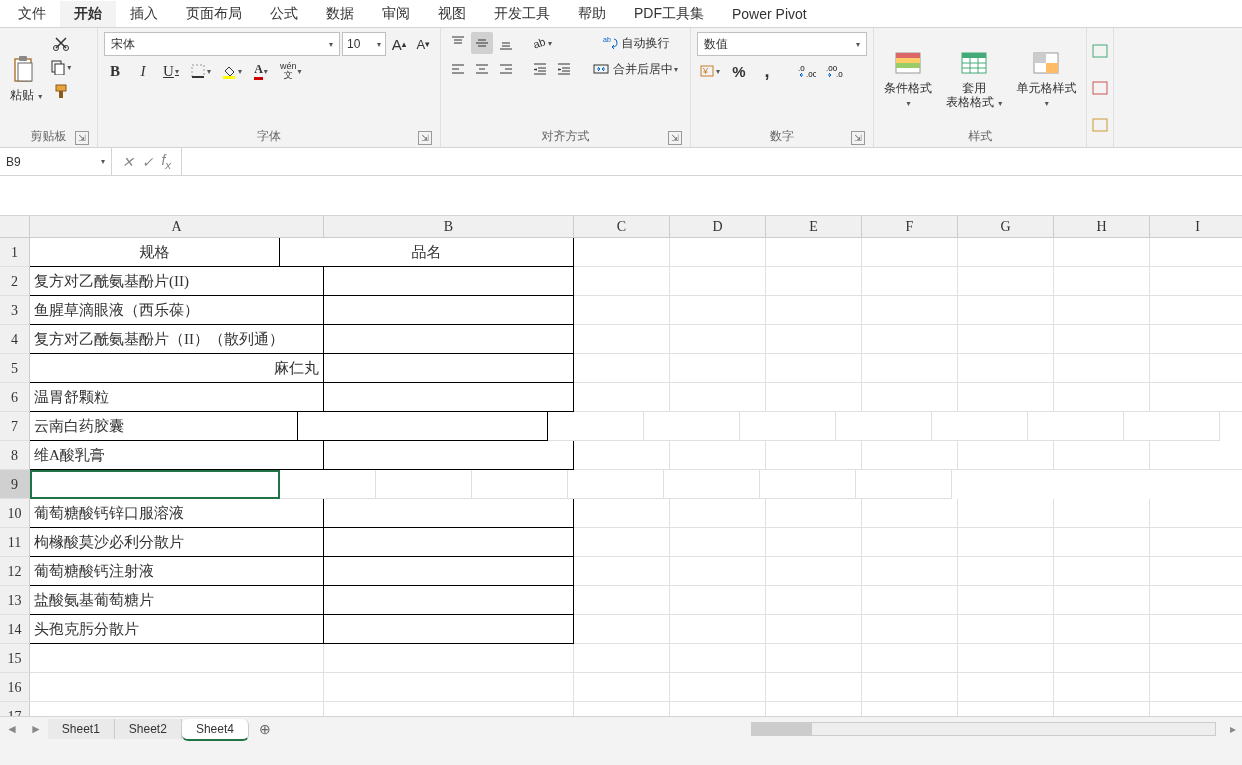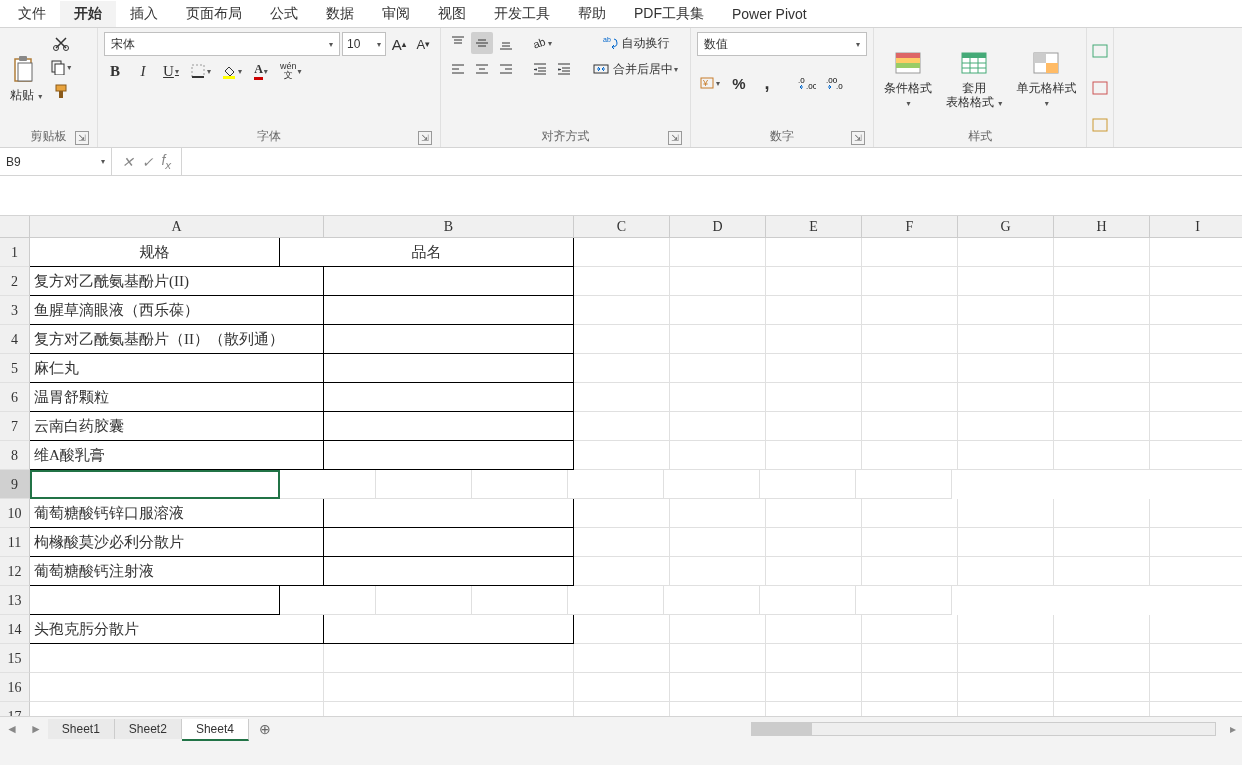--- a/index.html
+++ b/index.html
@@ -27,21 +27,21 @@
 .clipboard-side { display: flex; flex-direction: column; gap: 2px; margin-left: 2px; }
 
 .font-rows { display: flex; flex-direction: column; gap: 4px; width: 330px; }
 .font-row { display: flex; align-items: center; gap: 2px; }
 .font-name { flex: 1; border: 1px solid #c0c0c0; background: #fff; height: 24px; padding: 0 6px; display: flex; align-items: center; justify-content: space-between; }
 .font-size { width: 44px; border: 1px solid #c0c0c0; background: #fff; height: 24px; padding: 0 4px; display: flex; align-items: center; justify-content: space-between; }
 
 .align-rows { display: flex; flex-direction: column; gap: 4px; }
 .align-row { display: flex; gap: 2px; }
 
-.num-rows { display: flex; flex-direction: column; gap: 16px; width: 170px; }
+.num-rows { display: flex; flex-direction: column; gap: 4px; width: 170px; }
 .num-format { border: 1px solid #c0c0c0; background: #fff; height: 24px; padding: 0 6px; display: flex; align-items: center; justify-content: space-between; width: 100%; }
 
 .styles-row { display: flex; gap: 6px; }
 
 .side-col { display: flex; flex-direction: column; justify-content: space-around; padding: 4px 2px; border-right: 1px solid #e0e0e0; }
 
 .namebox-row { display: flex; align-items: center; height: 28px; background: #fff; border-bottom: 1px solid #d4d4d4; }
 .namebox { width: 112px; border-right: 1px solid #d4d4d4; height: 100%; display: flex; align-items: center; padding: 0 6px; justify-content: space-between; }
 .fx-btns { display: flex; align-items: center; gap: 8px; padding: 0 10px; height: 100%; border-right: 1px solid #d4d4d4; }
 .fx-btn { color: #888; cursor: pointer; font-size: 14px; font-style: italic; }
@@ -60,21 +60,21 @@
 .cell-row { display: flex; height: 29px; }
 .cell { border-right: 1px solid #e0e0e0; border-bottom: 1px solid #e0e0e0; padding: 0 4px; line-height: 29px; font-size: 15px; font-family: "SimSun", serif; overflow: hidden; white-space: nowrap; }
 .cell.b-r { border-right: 1px solid #000; }
 .cell.b-b { border-bottom: 1px solid #000; }
 .cell.hcenter { text-align: center; }
 .cell.selected { outline: 2px solid #217346; outline-offset: -2px; }
 
 .sheet-tabs { display: flex; align-items: center; height: 24px; background: #f3f3f3; border-top: 1px solid #d4d4d4; font-size: 12px; }
 .nav-arrow { padding: 0 6px; color: #888; cursor: pointer; }
 .stab { padding: 3px 14px; border-right: 1px solid #ccc; cursor: pointer; background: #eaeaea; }
-.stab.active { background: #fff; border-bottom: 2px solid #217346; }
+.stab.active { background: #fff; border-bottom: 2px solid #217346; border-radius: 6px; }
 .add-sheet { padding: 0 10px; font-size: 14px; color: #666; cursor: pointer; }
 .hscroll { flex: 1; height: 14px; margin: 0 8px; background: #eee; border: 1px solid #ccc; position: relative; }
 .hscroll-thumb { position: absolute; left: 0; top: 0; width: 60px; height: 100%; background: #ccc; }
 </style>
 </head>
 <body>
 
 <div class="menubar" id="menubar">
     <span class="tab">文件</span>
     <span class="tab active">开始</span>
@@ -476,21 +476,21 @@
         <div class="cell b-b b-r" style="width: 250px;"></div>
         <div class="cell" style="width: 96px;"></div>
         <div class="cell" style="width: 96px;"></div>
         <div class="cell" style="width: 96px;"></div>
         <div class="cell" style="width: 96px;"></div>
         <div class="cell" style="width: 96px;"></div>
         <div class="cell" style="width: 96px;"></div>
         <div class="cell" style="width: 96px;"></div>
       </div>
       <div class="cell-row">
-        <div class="cell b-b b-r" style="width: 294px;">麻仁丸</div>
+        <div class="cell b-b b-r" style="width: 294px; text-align: right;">麻仁丸</div>
         <div class="cell b-b b-r" style="width: 250px;"></div>
         <div class="cell" style="width: 96px;"></div>
         <div class="cell" style="width: 96px;"></div>
         <div class="cell" style="width: 96px;"></div>
         <div class="cell" style="width: 96px;"></div>
         <div class="cell" style="width: 96px;"></div>
         <div class="cell" style="width: 96px;"></div>
         <div class="cell" style="width: 96px;"></div>
       </div>
       <div class="cell-row">
@@ -498,21 +498,21 @@
         <div class="cell b-b b-r" style="width: 250px;"></div>
         <div class="cell" style="width: 96px;"></div>
         <div class="cell" style="width: 96px;"></div>
         <div class="cell" style="width: 96px;"></div>
         <div class="cell" style="width: 96px;"></div>
         <div class="cell" style="width: 96px;"></div>
         <div class="cell" style="width: 96px;"></div>
         <div class="cell" style="width: 96px;"></div>
       </div>
       <div class="cell-row">
-        <div class="cell b-b b-r" style="width: 294px;">云南白药胶囊</div>
+        <div class="cell b-b b-r" style="width: 268px;">云南白药胶囊</div>
         <div class="cell b-b b-r" style="width: 250px;"></div>
         <div class="cell" style="width: 96px;"></div>
         <div class="cell" style="width: 96px;"></div>
         <div class="cell" style="width: 96px;"></div>
         <div class="cell" style="width: 96px;"></div>
         <div class="cell" style="width: 96px;"></div>
         <div class="cell" style="width: 96px;"></div>
         <div class="cell" style="width: 96px;"></div>
       </div>
       <div class="cell-row">
@@ -563,20 +563,21 @@
         <div class="cell b-b b-r" style="width: 250px;"></div>
         <div class="cell" style="width: 96px;"></div>
         <div class="cell" style="width: 96px;"></div>
         <div class="cell" style="width: 96px;"></div>
         <div class="cell" style="width: 96px;"></div>
         <div class="cell" style="width: 96px;"></div>
         <div class="cell" style="width: 96px;"></div>
         <div class="cell" style="width: 96px;"></div>
       </div>
       <div class="cell-row">
+        <div class="cell b-b b-r" style="width: 294px;">盐酸氨基葡萄糖片</div>
         <div class="cell b-b b-r" style="width: 250px;"></div>
         <div class="cell" style="width: 96px;"></div>
         <div class="cell" style="width: 96px;"></div>
         <div class="cell" style="width: 96px;"></div>
         <div class="cell" style="width: 96px;"></div>
         <div class="cell" style="width: 96px;"></div>
         <div class="cell" style="width: 96px;"></div>
         <div class="cell" style="width: 96px;"></div>
       </div>
       <div class="cell-row">

